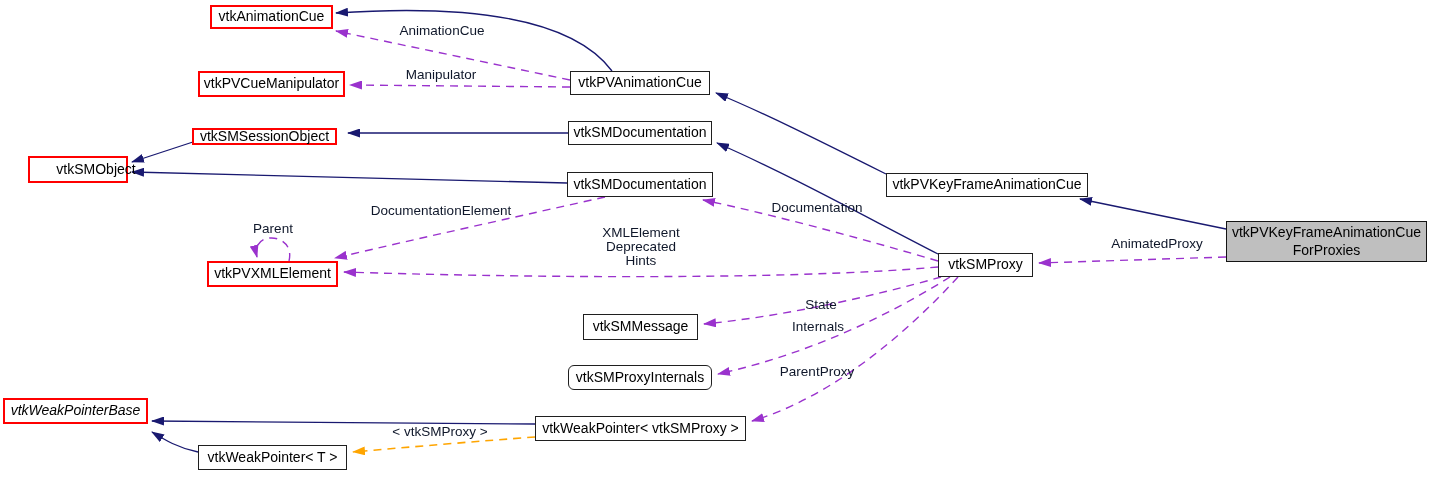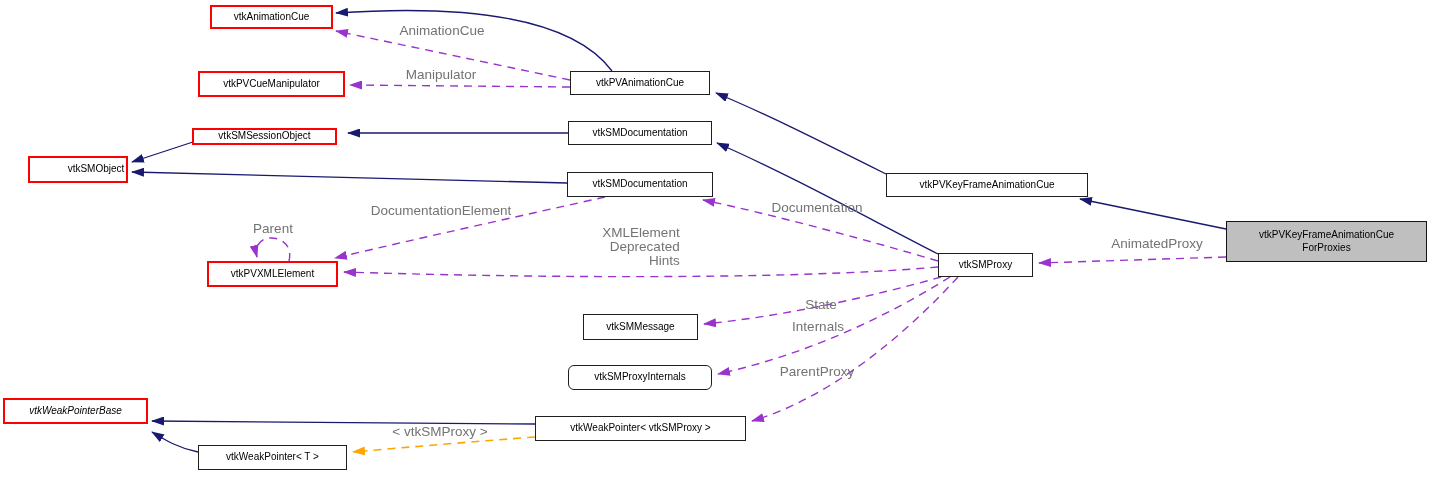--- a/index.html
+++ b/index.html
@@ -15,35 +15,35 @@
   .edge-usage { fill:none; stroke:#9a32cd; stroke-width:1.4px; stroke-dasharray:8,6; }
   .edge-template { fill:none; stroke:#ffa500; stroke-width:1.6px; stroke-dasharray:8,6; }
   .node {
     position:absolute;
     box-sizing:border-box;
     background:#ffffff;
     border:1.5px solid #1f1f1f;
     color:#000000;
     display:flex; align-items:center; justify-content:center;
     text-align:center;
-    font-size:10px;
+    font-size:14px;
     line-height:1.22;
     white-space:pre-line;
     cursor:pointer;
   }
   .node.red { border:2px solid #ff0000; }
   .node.current { background:#bfbfbf; border:1.5px solid #141414; cursor:default; }
   .edge-label {
     position:absolute;
     transform:translate(-50%,-50%);
-    color:#737373;
+    color:#0f172a;
     font-size:13.5px;
     line-height:1.05;
     white-space:pre;
-    text-align:right;
+    text-align:center;
   }
 </style>
 </head>
 <body>
 
 <div id="stage">
   <svg id="edges" width="1431" height="477" viewBox="0 0 1431 477" xmlns="http://www.w3.org/2000/svg">
     <defs>
       <marker id="arr-inheritance" markerUnits="userSpaceOnUse" markerWidth="13" markerHeight="9" refX="12" refY="4.5" orient="auto">
         <polygon points="0,0 13,4.5 0,9" fill="#191970"></polygon>

